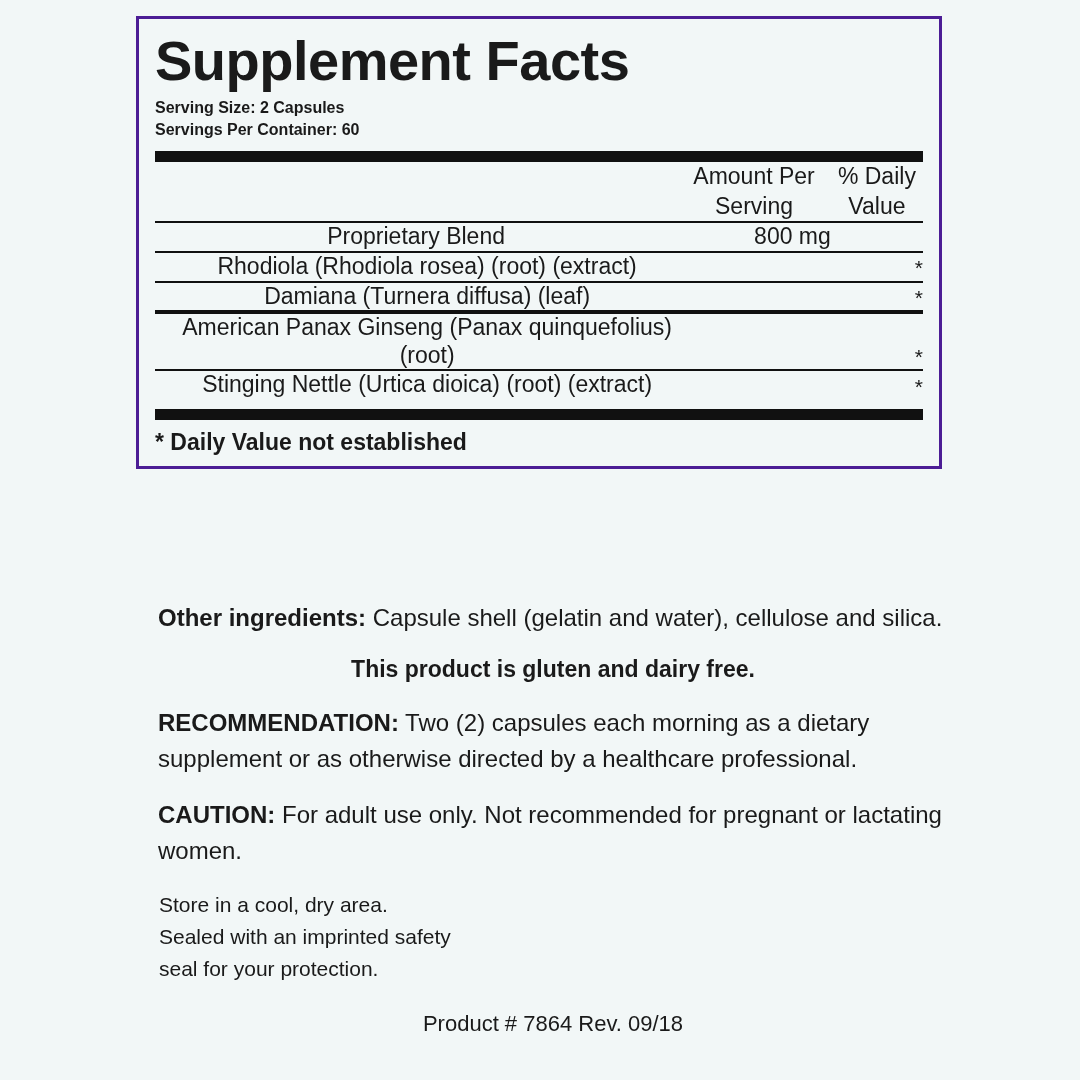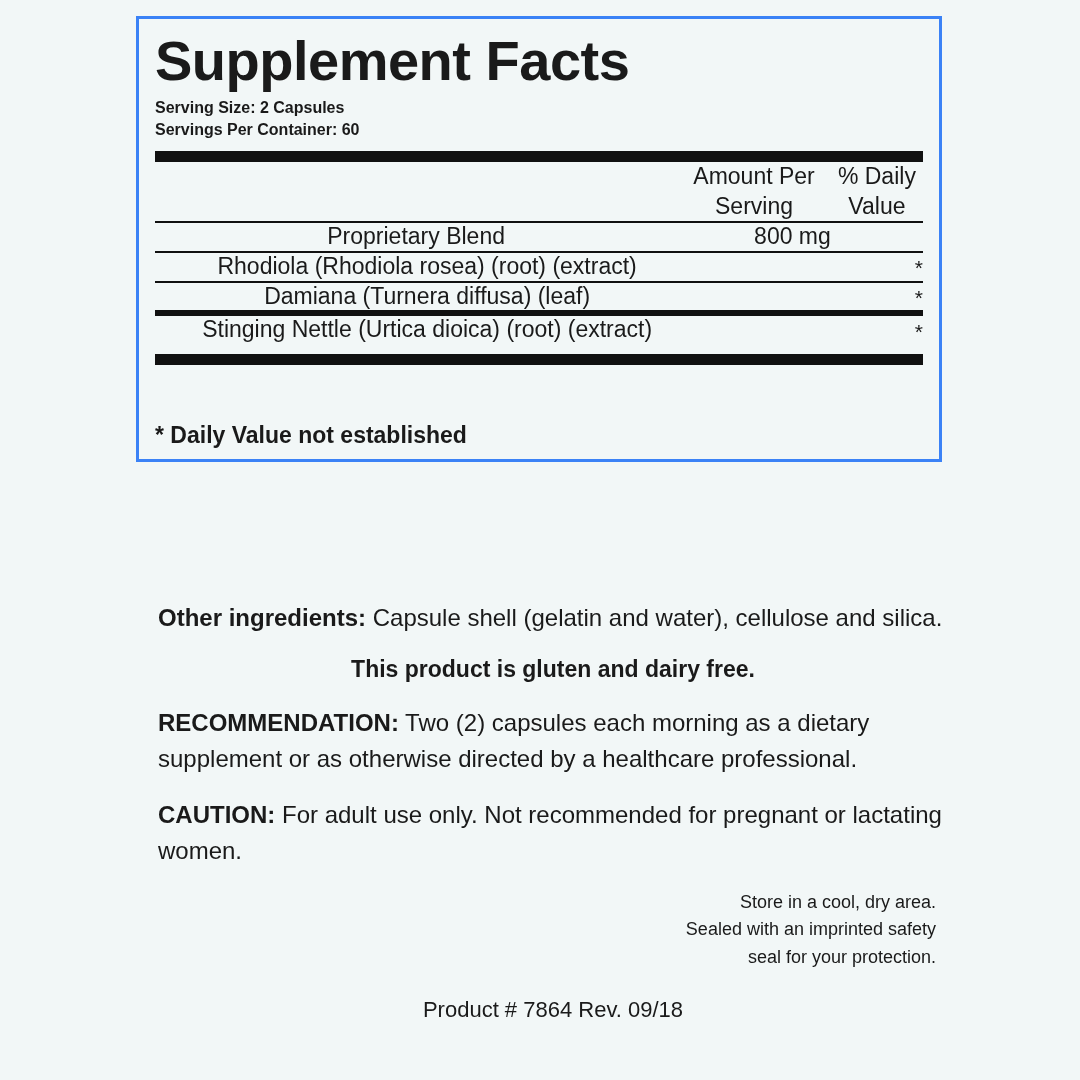--- a/index.html
+++ b/index.html
@@ -21,21 +21,21 @@
     box-sizing: border-box;
   }
 
   
   .sf-panel {
     position: absolute;
     left: 136px;
     top: 16px;
     width: 806px;
     box-sizing: border-box;
-    border: 3px solid #3b82f6;
+    border: 3px solid #4c1d95;
     background: #f2f7f7;
     padding: 8px 16px 10px 16px;
   }
   .sf-title {
     font-size: 56px;
     font-weight: bold;
     letter-spacing: -0.5px;
     line-height: 1.08;
     margin: 4px 0 6px 0;
   }
@@ -93,21 +93,20 @@
   .sep-inner {
     height: 2px;
     background: #111;
     width: 100%;
   }
 
   .footnote {
     font-size: 23px;
     font-weight: bold;
     padding-top: 9px;
-    margin-top: 48px;
   }
 
   
   .below {
     position: absolute;
     left: 158px;
     top: 600px;
     width: 790px;
   }
   .para {
@@ -125,24 +124,24 @@
     margin: 0 0 22px 0;
   }
   .keepout {
     font-size: 24px;
     font-weight: bold;
     text-align: center;
     margin: 22px 0 2px 0;
     letter-spacing: 0.1px;
   }
   .storage {
-    font-size: 18px;
-    text-align: right;
+    font-size: 21px;
+    text-align: left;
     line-height: 1.52;
-    margin: 12px;
+    margin: 1px;
   }
   .product {
     font-size: 22px;
     text-align: center;
     margin-top: 26px;
   }
 </style>
 </head>
 <body>
 
@@ -214,20 +213,25 @@
               <div class="sep-inner"></div>
             </td>
         </tr>
 
         <tr class="sep">
           <td colspan="3">
               <div class="sep-inner"></div>
             </td>
         </tr>
 
+        <tr class="row">
+          <td class="indent">American Panax Ginseng (Panax quinquefolius) (root)</td>
+          <td class="amt"></td>
+          <td class="dv">*</td>
+        </tr>
         <tr class="sep">
           <td colspan="3">
               <div class="sep-inner"></div>
             </td>
         </tr>
 
         <tr class="row">
           <td class="indent">Stinging Nettle (Urtica dioica) (root) (extract)</td>
           <td class="amt"></td>
           <td class="dv">*</td>

